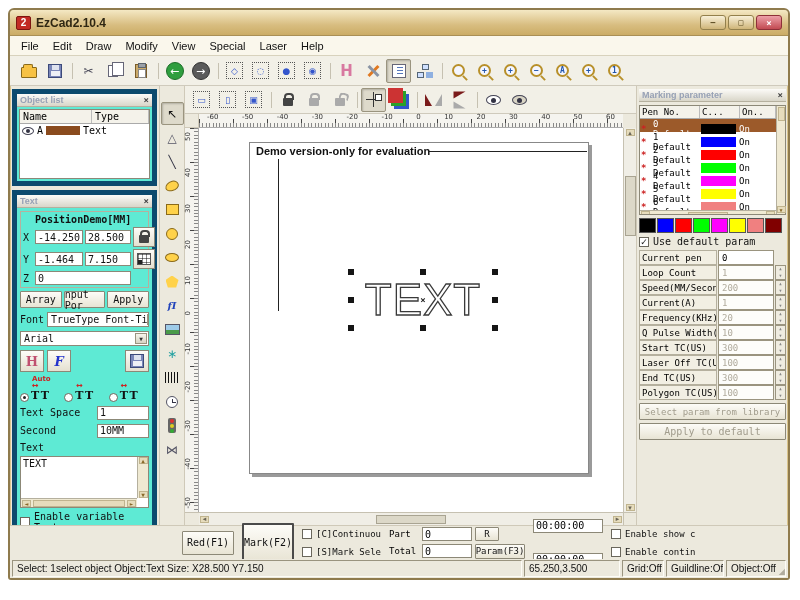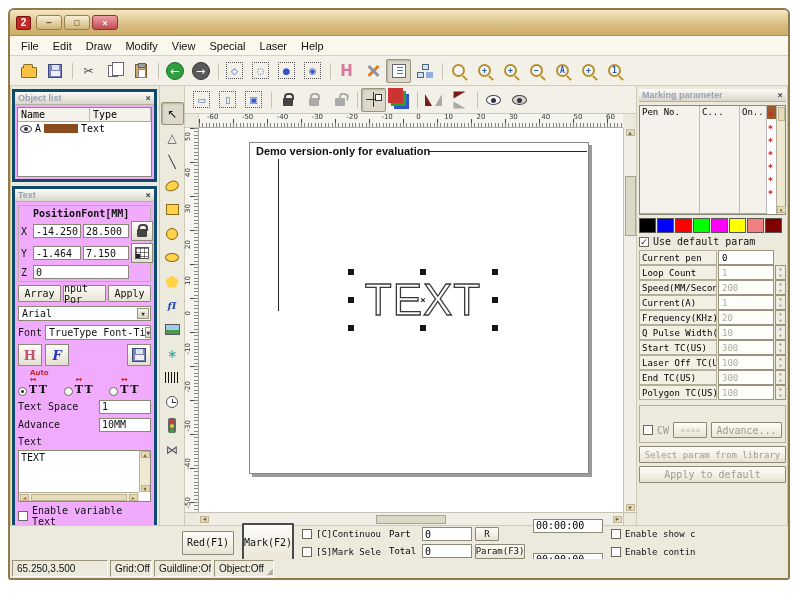--- a/index.html
+++ b/index.html
@@ -74,21 +74,21 @@
   .ic-image{width:15px;height:11px;border:1px solid #556;background:linear-gradient(180deg,#9ecbe8 0 55%,#4a9a4a 55% 100%)}
   .ic-barcode{width:14px;height:11px;background:repeating-linear-gradient(90deg,#111 0 1px,transparent 1px 3px)}
   .ic-clock{width:12px;height:12px;border:1px solid #556;border-radius:50%;position:relative;background:#fff}
   .ic-clock::before{content:"";position:absolute;left:5px;top:2px;width:1px;height:4px;background:#334}
   .ic-clock::after{content:"";position:absolute;left:5px;top:5px;width:4px;height:1px;background:#334}
   .ic-input-output{width:8px;height:15px;background:#666;border-radius:2px;position:relative}
   .ic-input-output::before{content:"";position:absolute;left:2px;top:1px;width:4px;height:4px;border-radius:50%;background:#e03030;box-shadow:0 5px 0 #ddcc22,0 10px 0 #33aa33}
   
   .work{flex:1;display:flex;min-height:0}
   .leftcol{width:150px;border-right:1px solid #cfc9b8;display:flex;flex-direction:column;padding:3px 2px;gap:4px}
-  .panel{border:3px solid #0c4a6e;background:#f0abfc}
+  .panel{border:5px solid #0c4a6e;background:#5eead4}
   .cap{height:13px;background:linear-gradient(#fcfbf8,#d9d6c9);border-bottom:1px solid #b5b09e;display:flex;align-items:center;justify-content:space-between;padding:0 3px;font:bold 9px "Liberation Sans",sans-serif;color:#97a1b5}
   .cap .x{color:#444;font:bold 9px "DejaVu Sans Mono",monospace}
   .oltable{background:#fff;margin:2px;border:1px solid #8c8877;height:70px;font:10px "DejaVu Sans Mono",monospace}
   .olhead{display:grid;grid-template-columns:72px 1fr;border-bottom:1px solid #aaa}
   .olhead span{border-right:1px solid #bbb;padding:1px 3px;background:#f4f2ea}
   .olrow{display:flex;align-items:center;gap:3px;padding:1px 2px}
   .olswatch{width:34px;height:9px}
   
   .tp{flex:1;display:flex;flex-direction:column}
   .tpbody{padding:3px;display:flex;flex-direction:column;gap:3px;font:10px "DejaVu Sans Mono",monospace;color:#111}
@@ -149,21 +149,21 @@
   .sbar-v{width:13px;background:#f0eee6;border-left:1px solid #c6c1b1;display:flex;flex-direction:column;align-items:center;justify-content:space-between;padding:1px 0;font-size:6px;color:#6b6658}
   .sbar-v .thumb{width:11px;height:60px;background:#dcd8c8;border:1px solid #a9a492;margin-top:40px;margin-bottom:auto}
   .hrow{height:13px;display:flex}
   .sbar-h{flex:1;background:#f0eee6;border-top:1px solid #c6c1b1;display:flex;align-items:center;justify-content:space-between;padding:0 1px;font-size:6px;color:#6b6658}
   .sbar-h .thumb{width:70px;height:9px;background:#dcd8c8;border:1px solid #a9a492;margin:0 auto}
   .corner2{width:14px;background:#ece9dd;border-top:1px solid #c6c1b1}
   .corner3{width:13px;background:#ece9dd;border-top:1px solid #c6c1b1;border-left:1px solid #c6c1b1}
   
   .rightcol{width:152px;border-left:1px solid #cfc9b8;padding:3px 2px;display:flex;flex-direction:column;gap:3px;font:10px "DejaVu Sans Mono",monospace}
   .pentbl{border:1px solid #8c8877;background:#fff;display:flex;height:110px}
-  .pentbl-main{flex:1;display:flex;overflow:hidden;position:relative}
+  .pentbl-main{flex:1;display:flex;flex-direction:column;overflow:hidden;position:relative}
   .penhead{display:grid;grid-template-columns:60px 40px 1fr;font:9px "DejaVu Sans Mono",monospace;border-bottom:1px solid #aaa;background:#f4f2ea}
   .penhead span{border-right:1px solid #bbb;padding:1px 2px}
   .pen-row{display:grid;grid-template-columns:12px 48px 38px 1fr;align-items:center;height:13px;font:9px "DejaVu Sans Mono",monospace;padding-left:1px}
   .pen-row.selected{background:#9c5a2a;color:#fff}
   .penstar{color:#cc2222;font-weight:bold}
   .pensw{height:10px;margin-right:3px}
   .pentbl .vs{width:9px;background:#efe9d2;border-left:1px solid #b5b09e;display:flex;flex-direction:column;align-items:center;justify-content:space-between;font-size:5px;color:#8a6a2a;padding:1px 0}
   .pentbl .vs .thumb{width:7px;height:14px;background:#e6dcbc;border:1px solid #c0b48e}
   .penhs{height:8px;background:#efe9d2;border-top:1px solid #b5b09e;margin-top:auto;display:flex;align-items:center;justify-content:space-between;font-size:5px;color:#8a6a2a;padding:0 1px}
   .penhs .thumb{width:40px;height:6px;background:#e6dcbc;border:1px solid #c0b48e;margin:0 auto}
@@ -201,20 +201,21 @@
   .scell.obj{width:60px;position:relative}
   .grip{position:absolute;right:0;bottom:0;color:#b0ab9d;font-size:8px}
 </style>
 </head>
 <body>
 
 <div class="window">
 
   <div class="titlebar">
     <span class="logo">2</span>
+    <span class="title">EzCad2.10.4</span>
     <span class="wbtns">
       <span class="wbtn">—</span>
       <span class="wbtn">□</span>
       <span class="wbtn close">×</span>
     </span>
   </div>
 
   <div class="menubar">
 
   <span class="menu-item">File</span>
@@ -325,21 +326,21 @@
       <div class="panel tp">
         <div class="cap">
             <span>Text</span>
             <span class="x">×</span>
           </div>
         <div class="tpbody">
           <div class="posbox">
             <span></span>
             <span class="poshead">
                 <b>Position</b>
-                <b>Font[MM]</b>
+                <b>Demo[MM]</b>
               </span>
             <span></span>
             <span>X</span>
             <span class="fld">-14.250</span>
             <span class="fld">28.500</span>
             <span class="sqbtn">
                 <span class="ic-lock" style="margin-top:4px"></span>
               </span>
             <span>Y</span>
             <span class="fld">-1.464</span>
@@ -350,29 +351,29 @@
             <span>Z</span>
             <span class="fld" style="grid-column:2/4">0</span>
             <span></span>
           </div>
           <div class="btnrow">
             <span class="btn">Array</span>
             <span class="btn">nput Por</span>
             <span class="btn">Apply</span>
           </div>
           <div class="selrow">
-            <span class="select">
-                <span>Arial</span>
-                <span class="drop">▼</span>
-              </span>
-          </div>
-          <div class="selrow">
             <span>Font</span>
             <span class="select">
                 <span>TrueType Font-Ti</span>
+                <span class="drop">▼</span>
+              </span>
+          </div>
+          <div class="selrow">
+            <span class="select">
+                <span>Arial</span>
                 <span class="drop">▼</span>
               </span>
           </div>
           <div class="hfrow">
             <span class="hfbtn" style="color:#c05070">H</span>
             <span class="hfbtn" style="color:#2233cc;font-style:italic">F</span>
             <span class="hfbtn" style="margin-left:auto">
                 <span class="ic-disk"></span>
               </span>
           </div>
@@ -392,21 +393,21 @@
 
                 <span class="rad"></span>
                 <span class="ttl"><span class="arr">↔</span><span>TT</span></span>
               </span>
             </div>
           <div class="lblrow">
             <span>Text Space</span>
             <span class="fld" style="width:52px">1</span>
           </div>
           <div class="lblrow">
-            <span>Advance</span>
+            <span>Second</span>
             <span class="fld" style="width:52px">10MM</span>
           </div>
           <div style="height:12px;display:flex;align-items:center">
               <span>Text</span>
             </div>
           <div class="txtarea">
             <span>TEXT</span>
             <span class="vscr">
                 <span class="sarrow">▲</span>
                 <span class="sarrow">▼</span>
@@ -743,28 +744,20 @@
           </div>
           <div class="param-row disabled">
             <span class="plabel">Polygon TC(US)</span>
             <span class="pv">100</span>
             <span class="spin">
               <span>▲</span>
               <span>▼</span>
             </span>
           </div>
         </div>
-      <div class="frame">
-        <span class="chk">
-            <span class="cb"></span>
-            <span style="color:#a19c8c">CW</span>
-          </span>
-        <span class="btn rings">◦◦◦◦</span>
-        <span class="btn gray" style="flex:1;height:16px">Advance...</span>
-      </div>
       <span class="btn gray wide" style="font-size:9px">Select param from library</span>
       <span class="btn gray wide">Apply to default</span>
     </div>
 
   </div>
 
   <div class="bottombar">
     <span class="btn bbtn">Red(F1)</span>
     <span class="btn bbtn default">Mark(F2)</span>
     <span class="chkcol">
@@ -795,20 +788,21 @@
           <span>Enable show c</span>
         </span>
       <span class="chk">
           <span class="cb"></span>
           <span>Enable contin</span>
         </span>
     </span>
   </div>
 
   <div class="statusbar">
+    <span class="scell info">Select: 1select object Object:Text Size: X28.500 Y7.150</span>
     <span class="scell coords">65.250,3.500</span>
     <span class="scell grid">Grid:Off</span>
     <span class="scell guide">Guildline:Of</span>
     <span class="scell obj">
         <span>Object:Off</span>
         <span class="grip">◢</span>
       </span>
   </div>
 
 </div>

